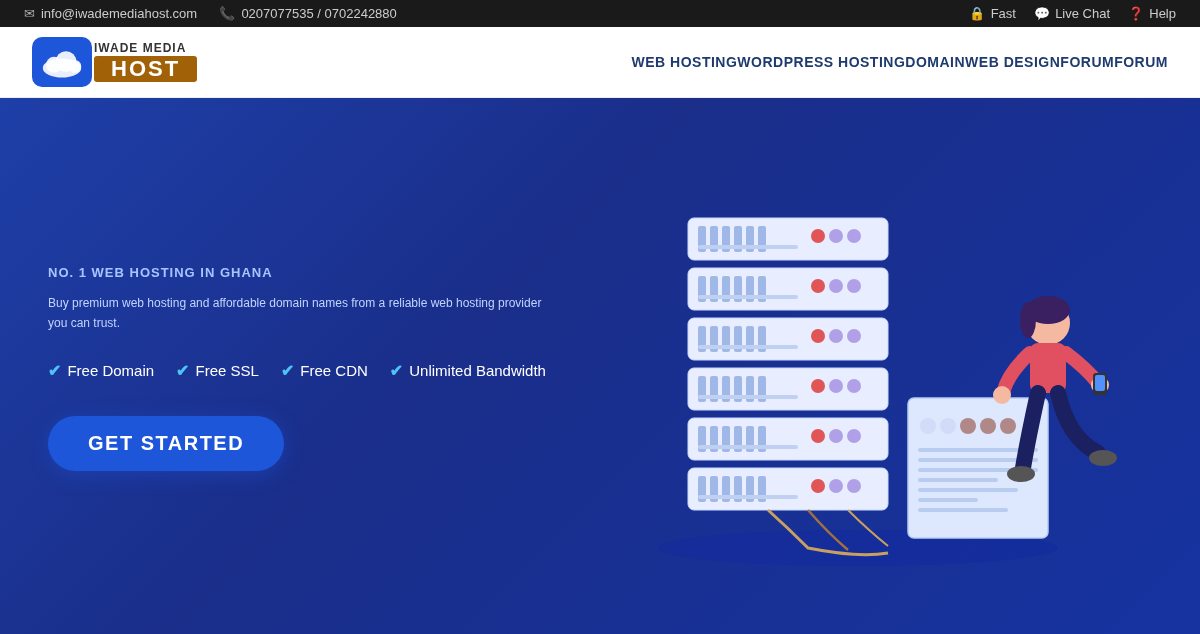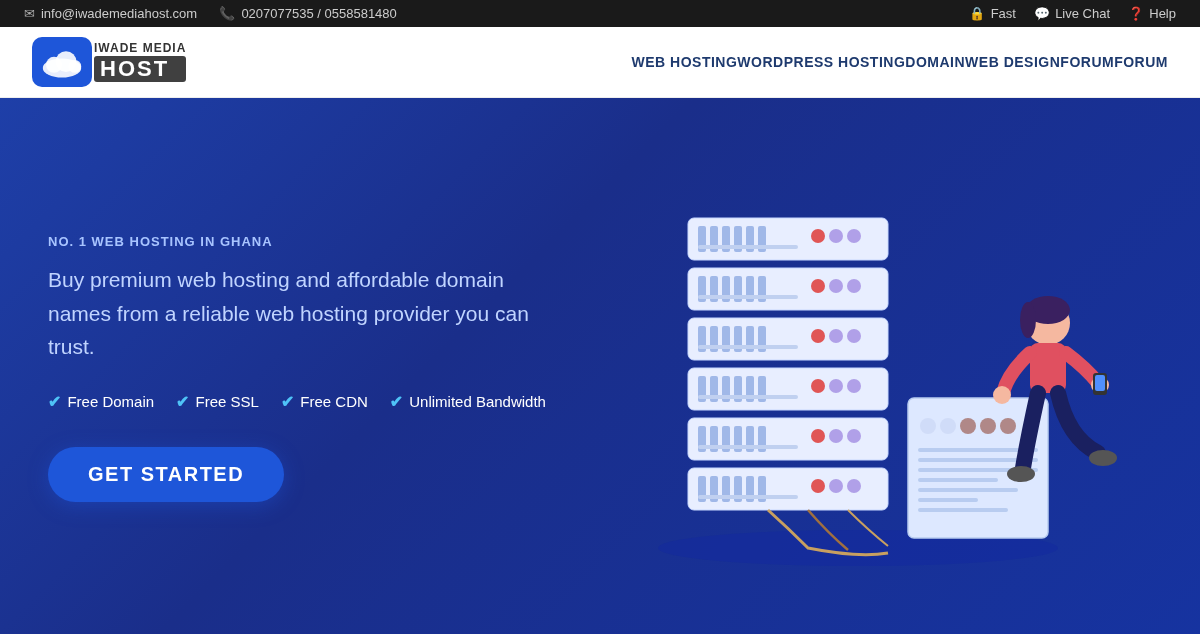--- a/index.html
+++ b/index.html
@@ -36,22 +36,22 @@
       background: #1e56d9;
       border-radius: 10px;
       display: flex; align-items: center; justify-content: center;
       position: relative;
     }
     .logo-cloud svg { width: 48px; height: 38px; }
     .logo-text { display: flex; flex-direction: column; line-height: 1.1; }
     .logo-text-top { font-size: 12px; color: #333; font-weight: 600; letter-spacing: 1px; }
     .logo-text-bottom {
       font-size: 22px; font-weight: 900; color: #1e56d9;
-      background: #404040; color: #fff;
-      padding: 1px 6px; border-radius: 3px;
+      background: #a16207; color: #fff;
+      padding: 1px 17px; border-radius: 3px;
       letter-spacing: 2px;
     }
 
     .nav-links { display: flex; align-items: center; }
     .nav-links a {
       color: #1e3a6e; font-weight: 700; font-size: 14px;
       text-decoration: none; letter-spacing: 0.5px;
     }
 
     
@@ -82,21 +82,21 @@
 
     .hero-title {
       font-size: 46px;
       font-weight: 900;
       color: #fff;
       line-height: 1.15;
       margin-bottom: 22px;
     }
 
     .hero-desc {
-      font-size: 21px;
+      font-size: 12px;
       color: #c0d4ff;
       line-height: 1.6;
       margin-bottom: 28px;
       max-width: 500px;
     }
 
     .hero-features {
       display: flex;
       gap: 22px;
       flex-wrap: wrap;
@@ -139,21 +139,21 @@
     }
   </style>
 </head>
 <body>
 
 <div class="topbar">
   <div class="topbar-left">
     <span style="color:#aaa;">✉</span>
     <span>info@iwademediahost.com</span>
     <span style="margin-left:16px;">📞</span>
-    <span>0207077535 / 0558581480</span>
+    <span>0207077535 / 0702242880</span>
   </div>
   <div class="topbar-right">
     <a href="#">
       <span>🔒</span>
       <span>Fast</span>
     </a>
     <a href="#">
       <span>💬</span>
       <span>Live Chat</span>
     </a>

